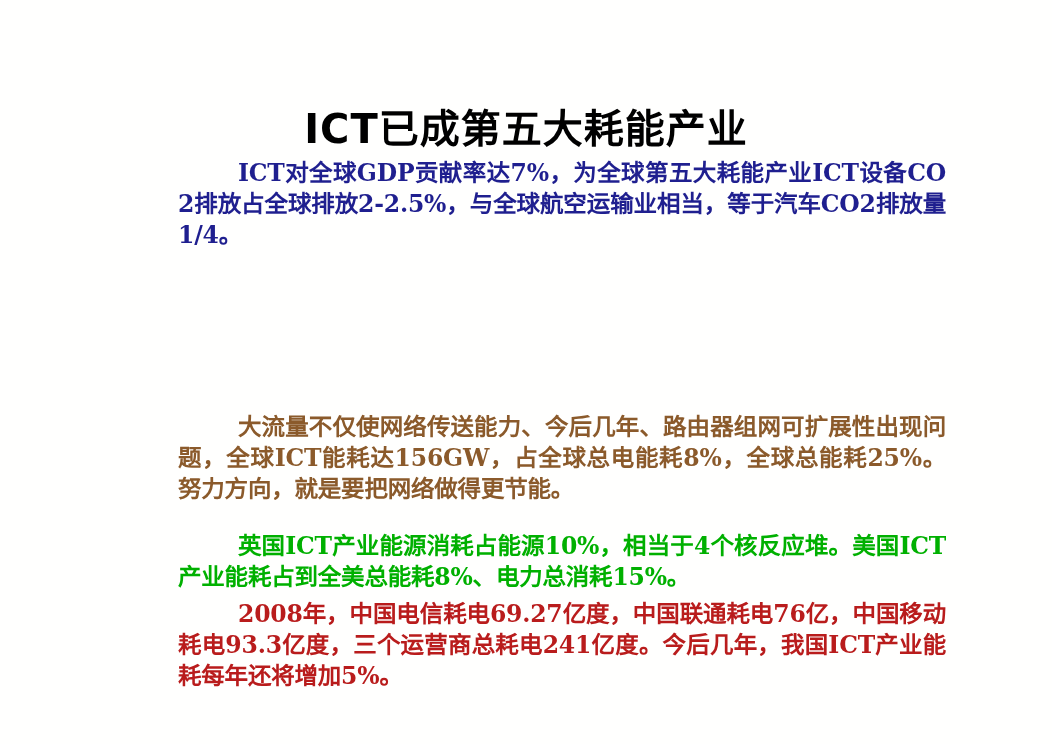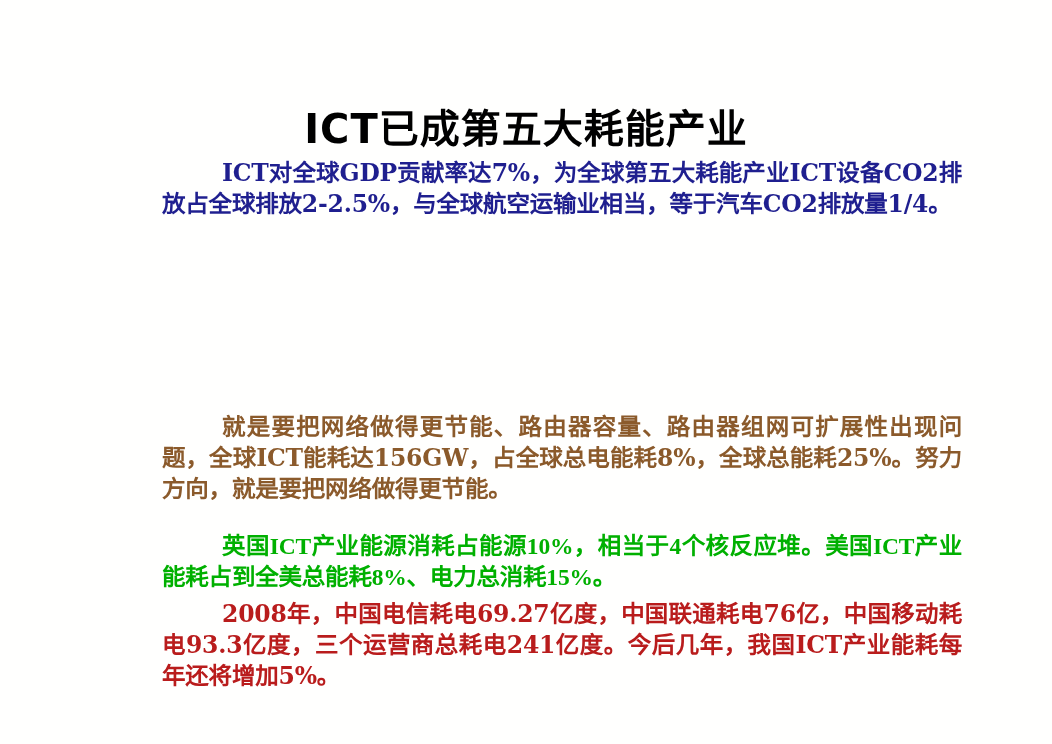--- a/index.html
+++ b/index.html
@@ -41,44 +41,44 @@
   }
   .para {
     font-family: "DejaVu Serif", "Liberation Serif", serif;
     font-weight: bold;
     font-size: 23.5px;
     line-height: 31px;
     letter-spacing: -0.2px;
     text-indent: 60px;
     text-align: justify;
     text-justify: inter-character;
-    margin: 0;
+    margin: 16px;
     white-space: normal;
     word-break: break-all;
   }
   .p-navy   { margin-top: 0px; }
   .p-purple { margin-top: 7px; }
   .p-brown  { margin-top: 7px; }
-  .p-green  { margin-top: 7px; font-family: Liberation Serif, serif; }
+  .p-green  { margin-top: 7px; }
   .p-blue   { margin-top: 7px; }
 </style>
 </head>
 <body>
 
 <div class="slide">
 
   <h1 class="slide-title">ICT已成第五大耗能产业</h1>
 
   <div class="body-block" style="top:158px;">
     <p class="para p-navy" style="color:#1F1F8F;">ICT对全球GDP贡献率达7%，为全球第五大耗能产业ICT设备CO2排放占全球排放2-2.5%，与全球航空运输业相当，等于汽车CO2排放量1/4。</p>
   </div>
 
 
   <div class="body-block" style="top:405px;">
-    <p class="para p-brown" style="color:#8B5A2B;">就是要把网络做得更节能、路由器容量、路由器组网可扩展性出现问题，全球ICT能耗达156GW，占全球总电能耗8%，全球总能耗25%。努力方向，就是要把网络做得更节能。</p>
+    <p class="para p-brown" style="color:#8B5A2B;">大流量不仅使网络传送能力、今后几年、路由器组网可扩展性出现问题，全球ICT能耗达156GW，占全球总电能耗8%，全球总能耗25%。努力方向，就是要把网络做得更节能。</p>
   </div>
 
   <div class="body-block" style="top:524px;">
     <p class="para p-green" style="color:#00B000;">英国ICT产业能源消耗占能源10%，相当于4个核反应堆。美国ICT产业能耗占到全美总能耗8%、电力总消耗15%。</p>
   </div>
 
   <div class="body-block" style="top:592px;">
     <p class="para p-blue" style="color:#b91c1c;">2008年，中国电信耗电69.27亿度，中国联通耗电76亿，中国移动耗电93.3亿度，三个运营商总耗电241亿度。今后几年，我国ICT产业能耗每年还将增加5%。</p>
   </div>
 

